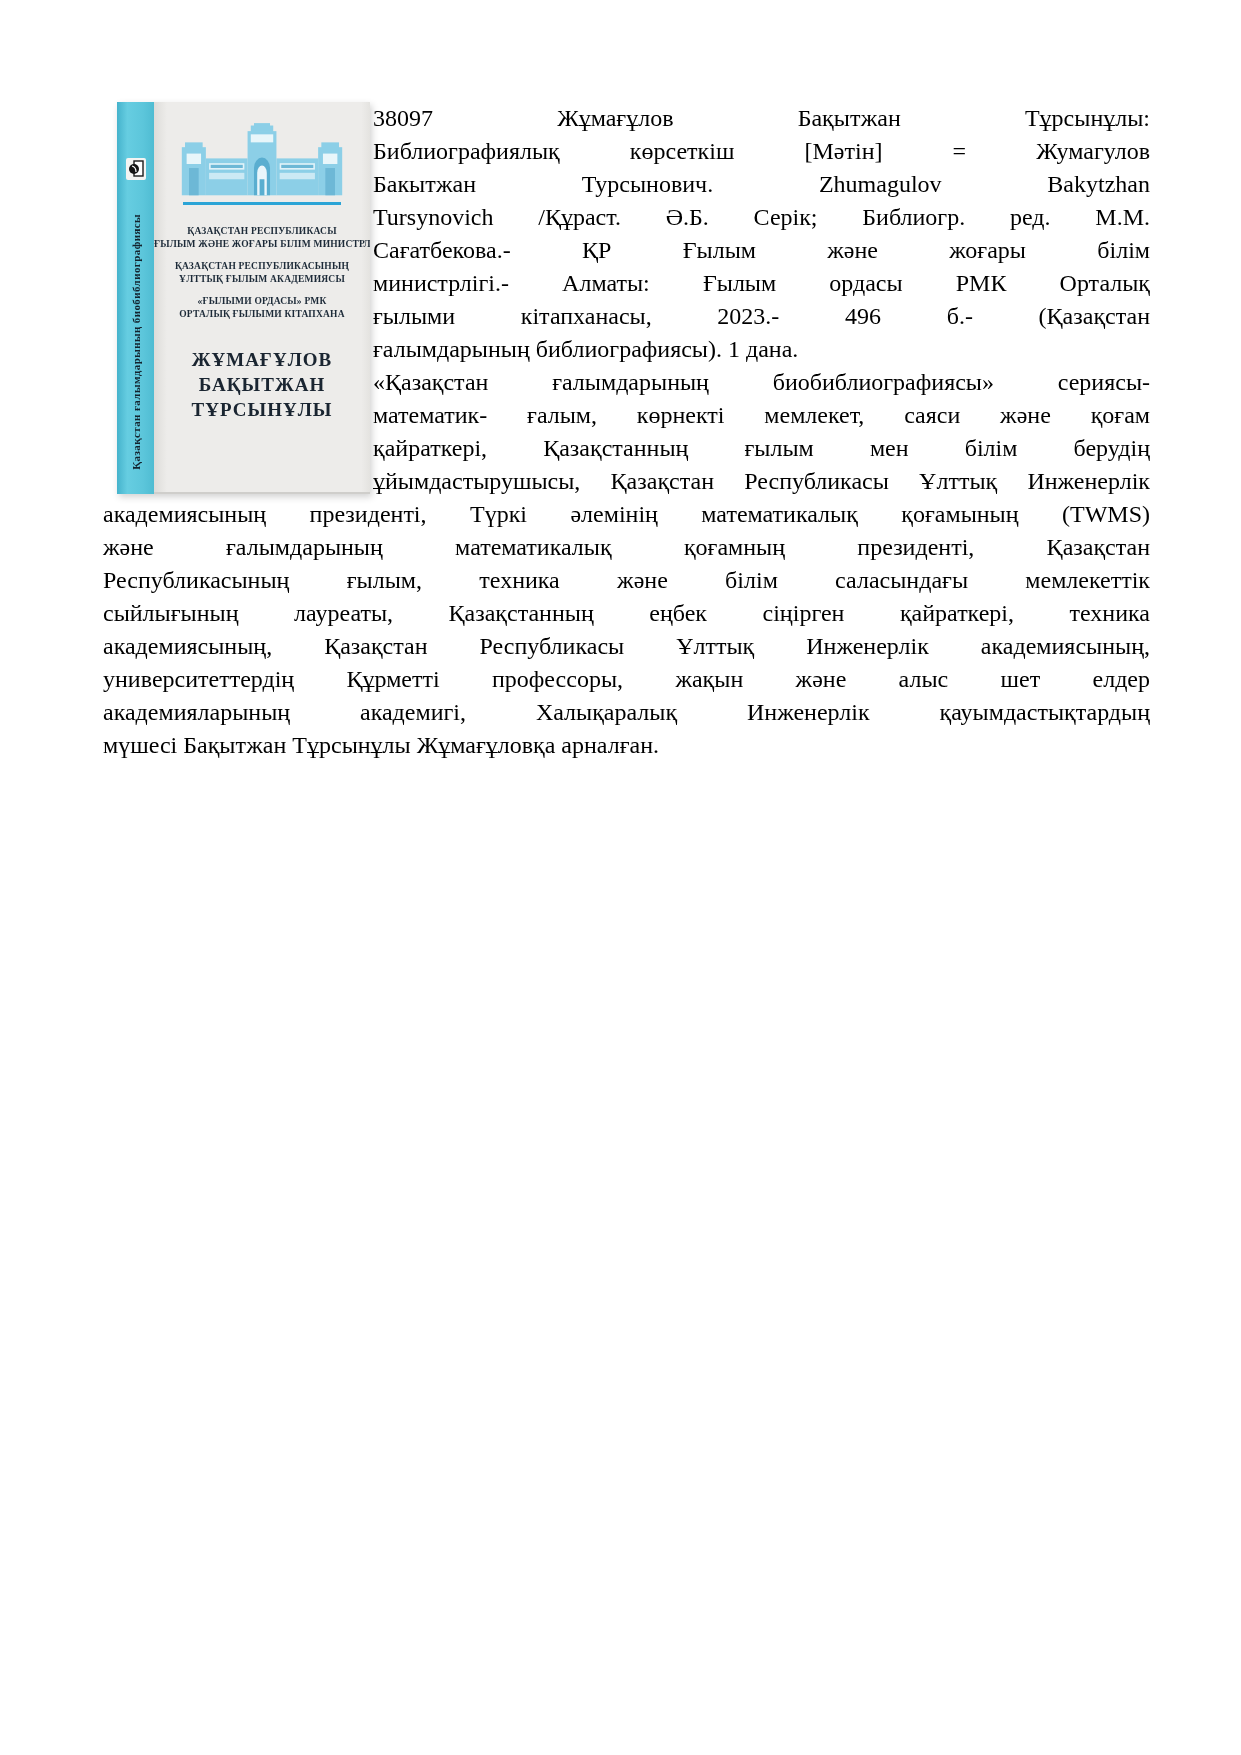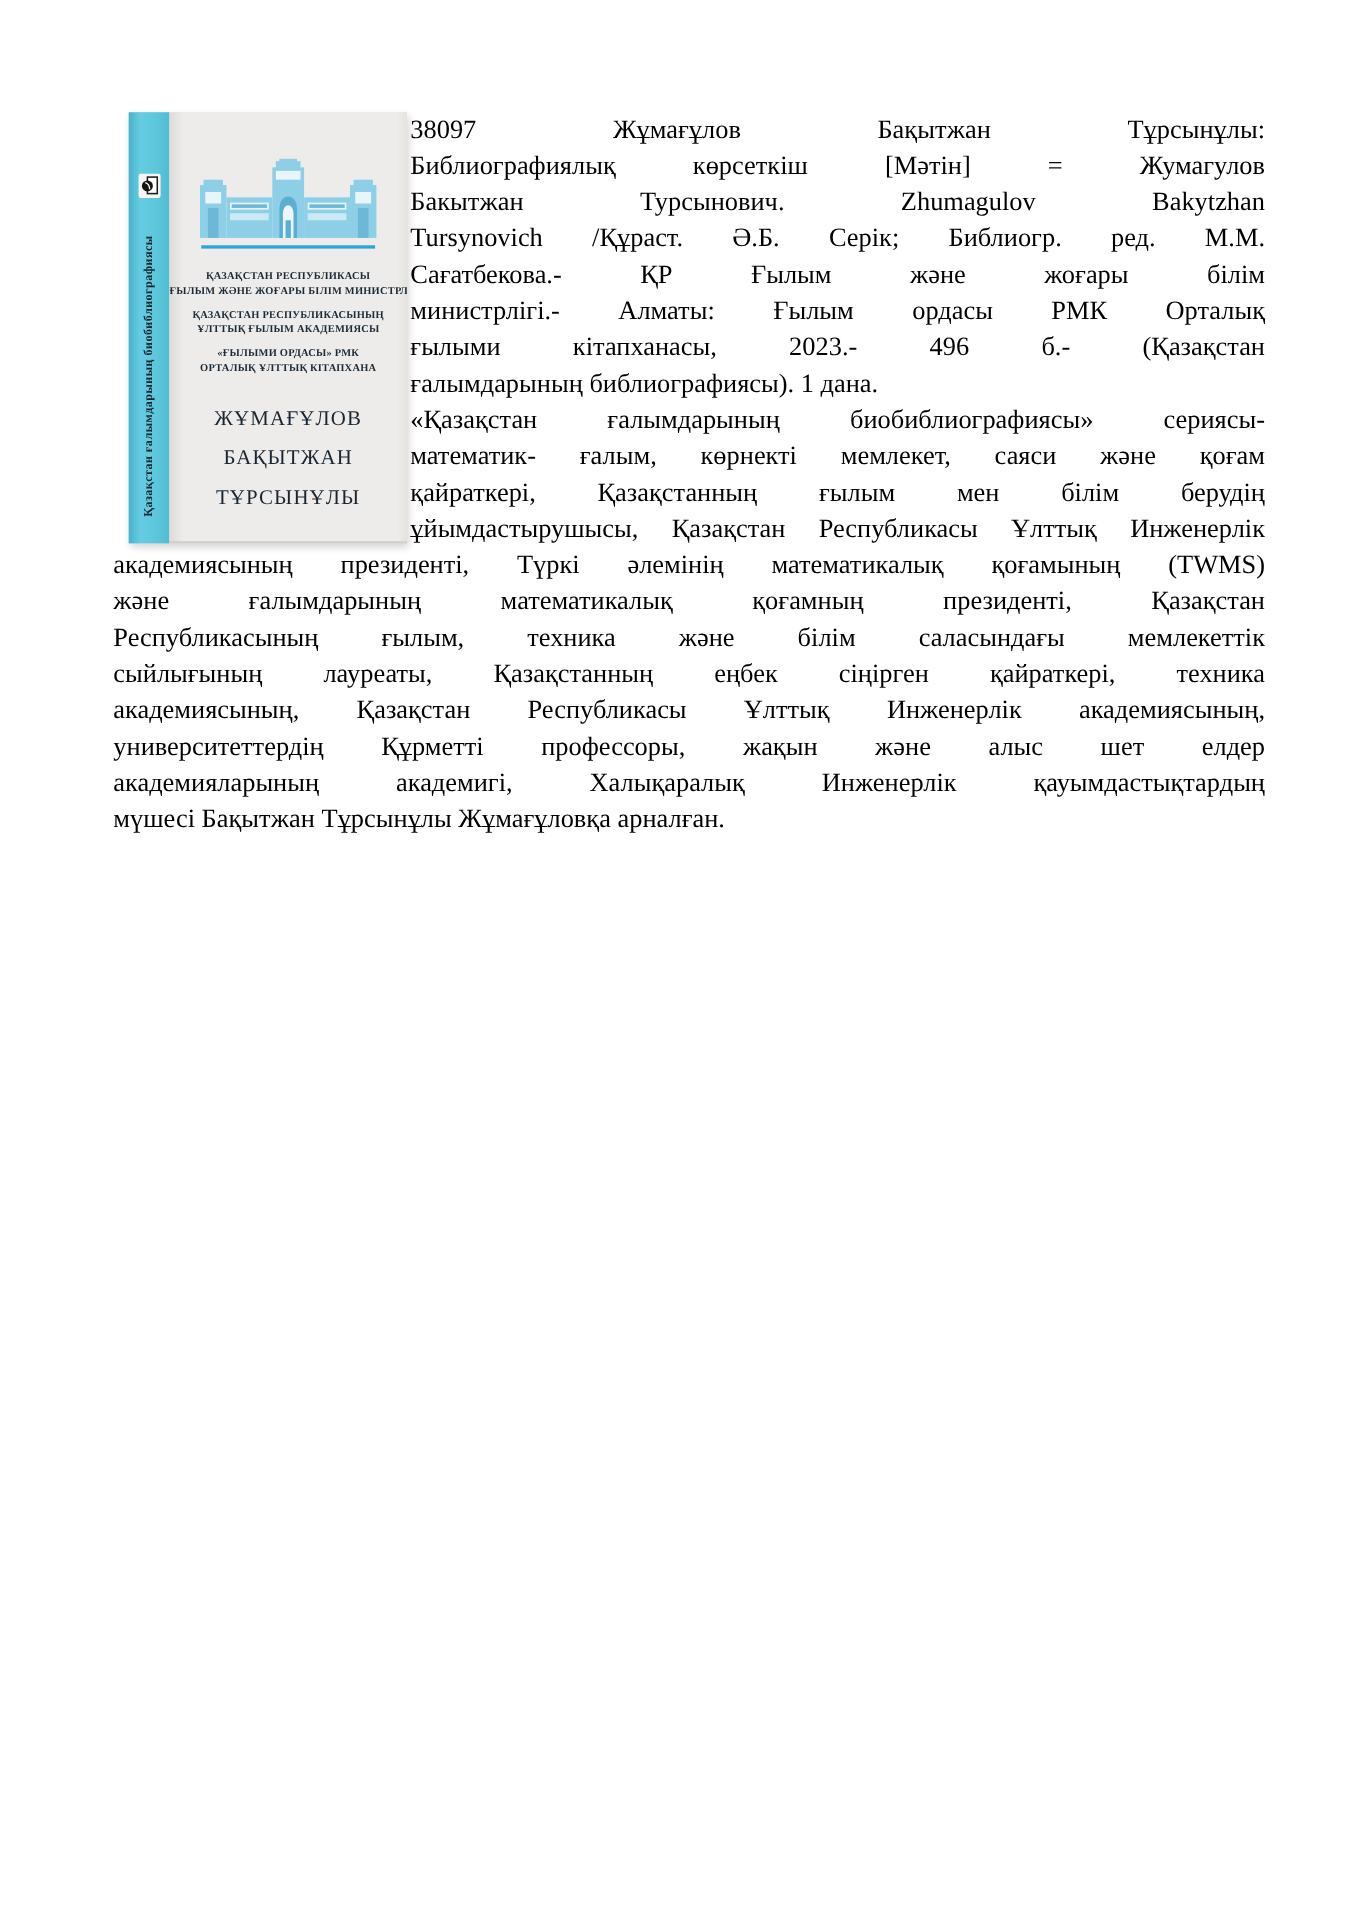--- a/index.html
+++ b/index.html
@@ -29,36 +29,35 @@
   }
   .spine-text {
     position:absolute; top:112px; left:50%;
     transform:translateX(-50%) rotate(180deg);
     writing-mode:vertical-rl; white-space:nowrap;
     font-weight:bold; font-size:11px; letter-spacing:0.4px; color:#13232e;
   }
   .cover {
     position:relative; flex:1; height:100%;
     background:linear-gradient(to right,#dddcd9 0%,#edecea 6%,#edecea 96%,#e4e3e0 100%);
-    padding-top:42px; box-sizing:border-box; text-align:center; overflow:hidden;
+    padding-top:21px; box-sizing:border-box; text-align:center; overflow:hidden;
     border-bottom:2px solid #cfcecb;
   }
   .building { display:block; margin:0 auto; }
   .cover-rule { width:158px; height:3px; margin:5px auto 0; background:#2ba4d6; }
   .cover-headers { margin-top:20px; }
   .cover-headers .hdr-group { margin-bottom:9px; }
   .cover-headers .hdr-group div {
     font-weight:bold; font-size:9.5px; line-height:13px; letter-spacing:0.2px;
     color:#1c2a38; white-space:nowrap;
   }
   .cover-title { margin-top:26px; }
   .cover-title div {
-    font-weight:normal; font-size:19px; line-height:25px; letter-spacing:1px;
+    font-weight:bold; font-size:19px; line-height:25px; letter-spacing:1px;
     color:#1a2531;
-    margin-top:11px;
   }
 
   
   .bold-para > div, .body-para > div {
     text-align:justify; text-align-last:justify;
   }
   .bold-para > div { font-weight:normal; }
   .bold-para > div:last-child, .body-para > div:last-child { text-align-last:left; }
 </style>
 </head>
@@ -116,21 +115,21 @@
             <div class="hdr-group">
               <div>ҚАЗАҚСТАН РЕСПУБЛИКАСЫ</div>
               <div>ҒЫЛЫМ ЖӘНЕ ЖОҒАРЫ БІЛІМ МИНИСТРЛІГІ</div>
             </div>
             <div class="hdr-group">
               <div>ҚАЗАҚСТАН РЕСПУБЛИКАСЫНЫҢ</div>
               <div>ҰЛТТЫҚ ҒЫЛЫМ АКАДЕМИЯСЫ</div>
             </div>
             <div class="hdr-group">
               <div>«ҒЫЛЫМИ ОРДАСЫ» РМК</div>
-              <div>ОРТАЛЫҚ ҰЛТТЫҚ КІТАПХАНА</div>
+              <div>ОРТАЛЫҚ ҒЫЛЫМИ КІТАПХАНА</div>
             </div>
           </div>
 
         <div class="cover-title">
             <div class="title-line">ЖҰМАҒҰЛОВ</div>
             <div class="title-line">БАҚЫТЖАН</div>
             <div class="title-line">ТҰРСЫНҰЛЫ</div>
           </div>
       </div>
     </div>

